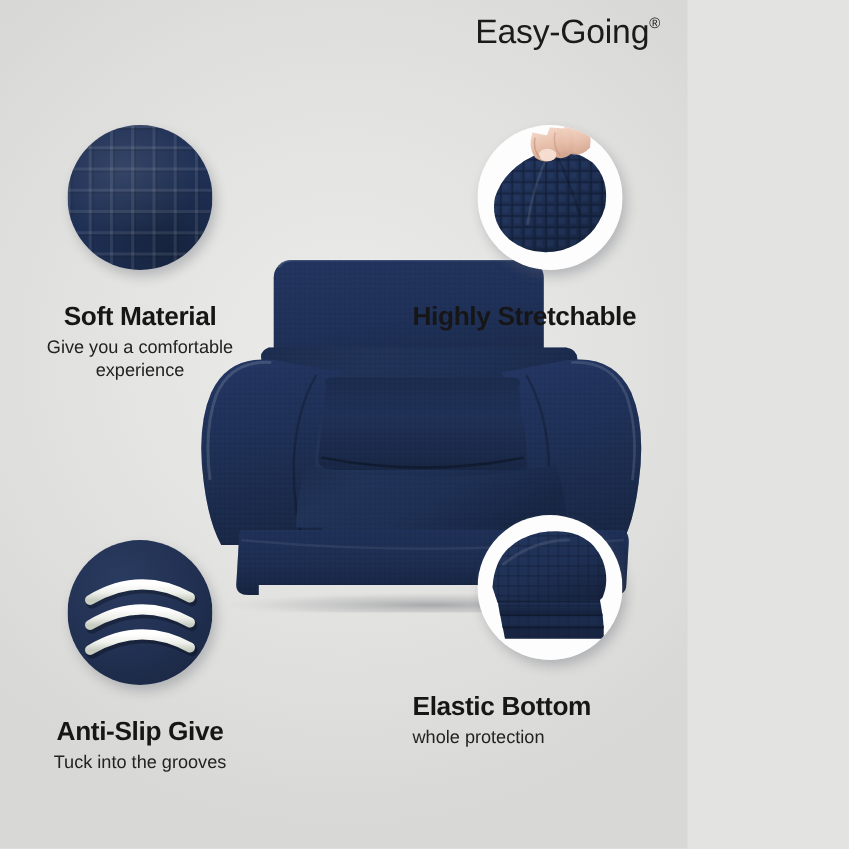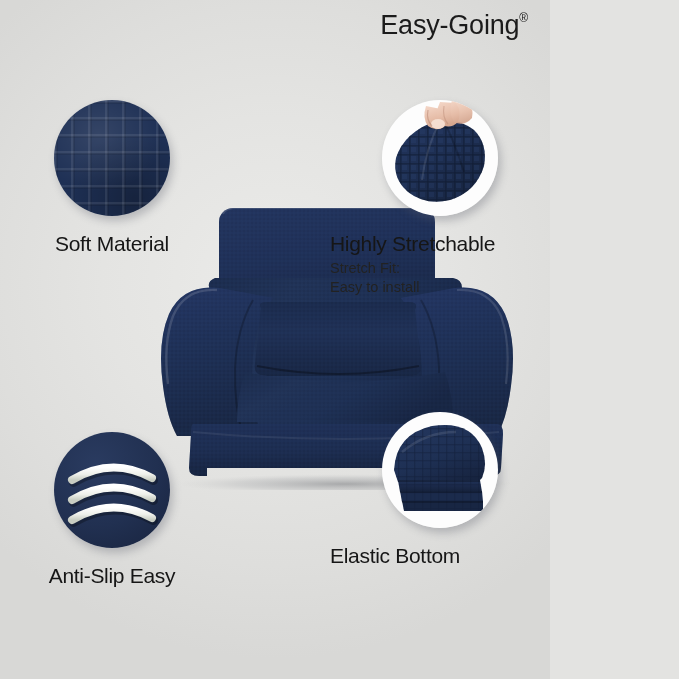--- a/index.html
+++ b/index.html
@@ -62,23 +62,23 @@
   }
   .circle {
     position: absolute;
     inset: 0;
     border-radius: 50%;
     overflow: hidden;
     box-shadow: 3px 5px 9px rgba(90,95,105,0.33);
   }
 
   .f-title {
-    margin-top: 16px;
+    margin-top: 26px;
     font-size: 21px;
-    font-weight: normal;
+    font-weight: bold;
     color: #161616;
     line-height: 1.15;
     letter-spacing: -0.3px;
     white-space: nowrap;
   }
   .f-sub {
     margin-top: 3px;
     font-size: 14.5px;
     font-weight: 400;
     color: #222222;
@@ -225,20 +225,24 @@
     </svg>
   </div>
 
   <div class="feature left f-tl">
     <div class="circle-wrap">
       <div class="circle">
         <div class="art-waffle"></div>
       </div>
     </div>
     <div class="f-title">Soft Material</div>
+    <div class="f-sub">
+      <div>Give you a comfortable</div>
+      <div>experience</div>
+    </div>
   </div>
 
   <div class="feature right f-tr">
     <div class="circle-wrap">
       <div class="circle">
         <div class="art-stretch">
           <svg viewBox="0 0 116 116" xmlns="http://www.w3.org/2000/svg" style="width:100%;height:100%;display:block">
             <defs>
               <linearGradient id="clothG" x1="0.1" y1="0" x2="0.9" y2="1">
                 <stop offset="0%" stop-color="#22345c"></stop>
@@ -267,24 +271,20 @@
             <path d="M58 2 Q52 14 58 24 Q68 30 76 22 Q80 12 74 3 Z" fill="url(#skinG)"></path>
             <path d="M70 0 Q66 12 72 22 Q82 27 90 18 Q92 8 86 0 Z" fill="url(#skinG)" opacity="0.92"></path>
             <ellipse cx="56" cy="24" rx="7" ry="5" fill="#f7e2d6" opacity="0.9"></ellipse>
             <path d="M46 10 Q44 20 50 26" fill="none" stroke="rgba(180,130,110,0.5)" stroke-width="1.2"></path>
             <path d="M62 6 Q60 17 66 24" fill="none" stroke="rgba(180,130,110,0.4)" stroke-width="1.2"></path>
           </svg>
         </div>
       </div>
     </div>
     <div class="f-title">Highly Stretchable</div>
-    <div class="f-sub">
-      <div>Stretch Fit:</div>
-      <div>Easy to install</div>
-    </div>
   </div>
 
   <div class="feature left f-bl">
     <div class="circle-wrap">
       <div class="circle">
         <div class="art-foam">
           <svg viewBox="0 0 116 116" xmlns="http://www.w3.org/2000/svg" style="width:100%;height:100%;display:block">
             <defs>
               <linearGradient id="foamG" x1="0" y1="0" x2="0" y2="1">
                 <stop offset="0%" stop-color="#ffffff"></stop>
@@ -297,22 +297,23 @@
               <path d="M18 48 Q58 24 98 46" stroke="url(#foamG)" stroke-width="8"></path>
               <path d="M18 68 Q58 44 98 66" stroke="rgba(0,0,0,0.28)" stroke-width="9" transform="translate(1.5,2.5)"></path>
               <path d="M18 68 Q58 44 98 66" stroke="url(#foamG)" stroke-width="8"></path>
               <path d="M18 88 Q58 64 98 86" stroke="rgba(0,0,0,0.28)" stroke-width="9" transform="translate(1.5,2.5)"></path>
               <path d="M18 88 Q58 64 98 86" stroke="url(#foamG)" stroke-width="8"></path>
             </g>
           </svg>
         </div>
       </div>
     </div>
-    <div class="f-title">Anti-Slip Easy</div>
+    <div class="f-title">Anti-Slip Give</div>
     <div class="f-sub">
+      <div>Tuck into the grooves</div>
     </div>
   </div>
 
   <div class="feature right f-br">
     <div class="circle-wrap">
       <div class="circle">
         <div class="art-fold">
           <svg viewBox="0 0 116 116" xmlns="http://www.w3.org/2000/svg" style="width:100%;height:100%;display:block">
             <defs>
               <linearGradient id="foldTop" x1="0.1" y1="0" x2="0.8" y2="1">
@@ -344,16 +345,17 @@
             <path d="M20 40 Q44 20 74 20" fill="none" stroke="rgba(255,255,255,0.10)" stroke-width="2.4"></path>
             <path d="M16 69 L98 69" stroke="rgba(0,0,0,0.35)" stroke-width="1.4"></path>
             <path d="M18 80 L100 80" stroke="rgba(0,0,0,0.32)" stroke-width="1.4"></path>
             <path d="M20 90 L101 90" stroke="rgba(0,0,0,0.30)" stroke-width="1.4"></path>
           </svg>
         </div>
       </div>
     </div>
     <div class="f-title">Elastic Bottom</div>
     <div class="f-sub">
+      <div>whole protection</div>
     </div>
   </div>
 
 </div>
 
 </body></html>

